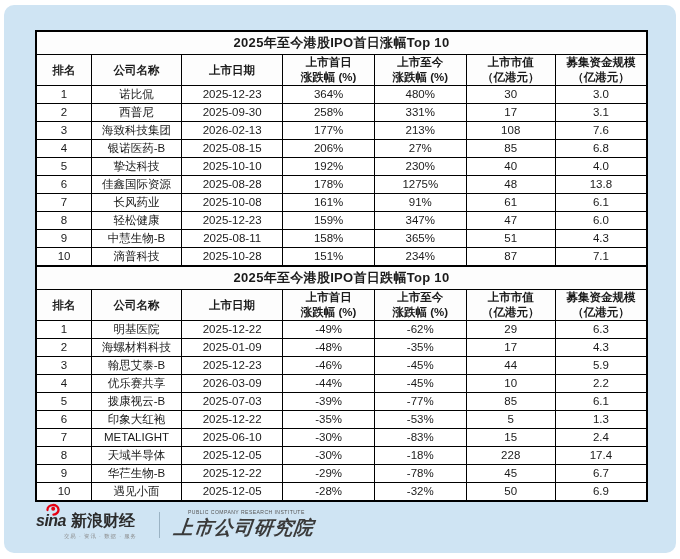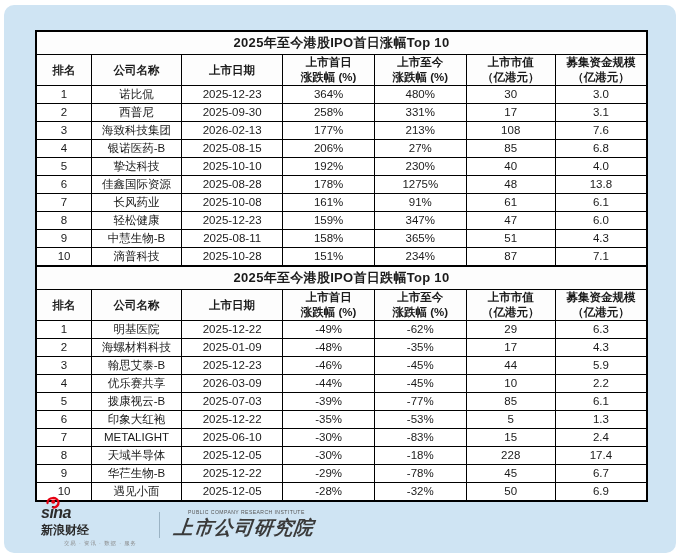--- a/index.html
+++ b/index.html
@@ -30,27 +30,27 @@
   tr.cols th {
     height:30px; font-size:11.5px; font-weight:bold; background:#fdfdfd;
     white-space:pre-line; line-height:1.3;
   }
   .ipo-table td { height:17px; font-size:11.5px; line-height:1; }
   .footer {
     position:absolute; left:32px; top:496px; height:42px;
     display:flex; align-items:center;
   }
   .sina-lockup { position:relative; padding-top:8px; }
-  .sina-row { display:flex; align-items:baseline;flex-direction:column; }
+  .sina-row { display:flex; align-items:baseline; }
   .sina-mark { position:absolute; top:-1px; left:9px; }
   .sina-word {
     font-size:16px; font-weight:bold; font-style:italic; color:#2b2b2b;
     letter-spacing:-0.5px;
   }
-  .sina-cn { font-size:12px; font-weight:bold; color:#2b2b2b; margin-left:5px; }
+  .sina-cn { font-size:16px; font-weight:bold; color:#2b2b2b; margin-left:5px; }
   .sina-tagline {
     font-size:6px; color:#8a8a8a; letter-spacing:1px; margin-top:1px;
     margin-left:28px; transform:scale(0.9); transform-origin:left top;
     white-space:nowrap;
   }
   .divider { width:1px; height:26px; background:#9bb3c4; margin:6px 14px 0 14px; }
   .inst-lockup { padding-top:6px; }
   .inst-en {
     font-size:6px; color:#555; letter-spacing:0.5px; white-space:nowrap;
     transform:scale(0.85); transform-origin:left bottom; margin-left:14px;

